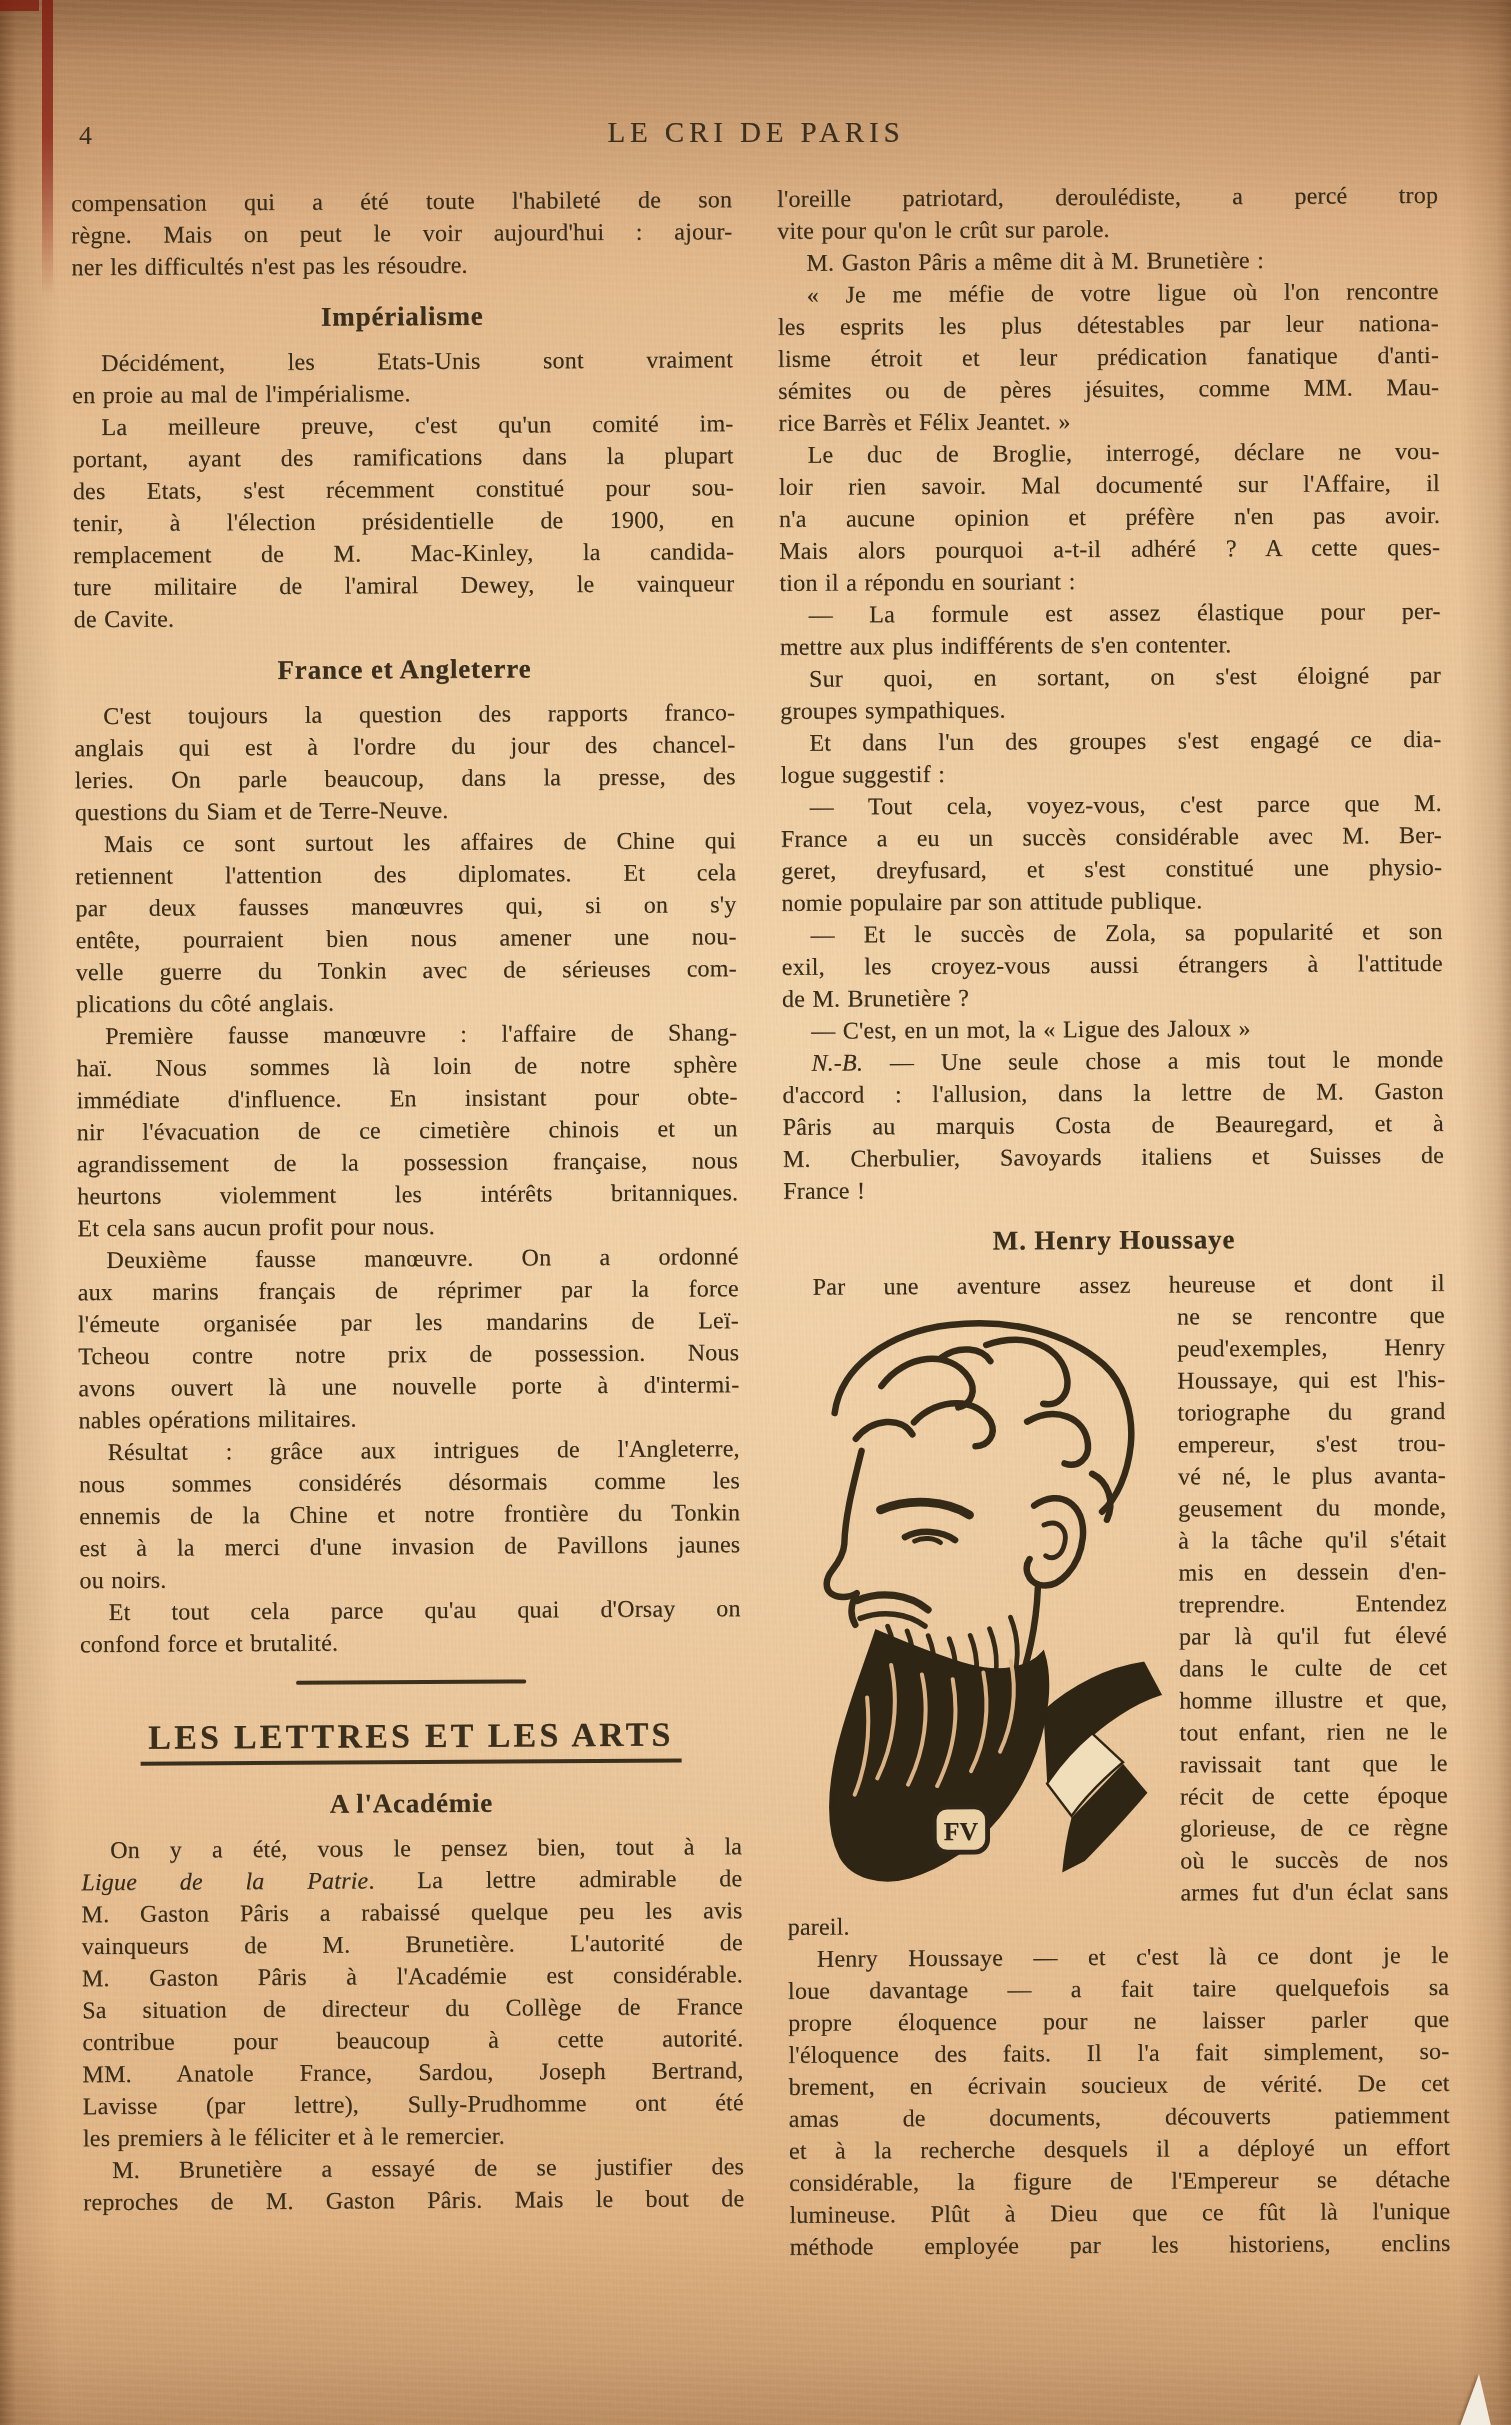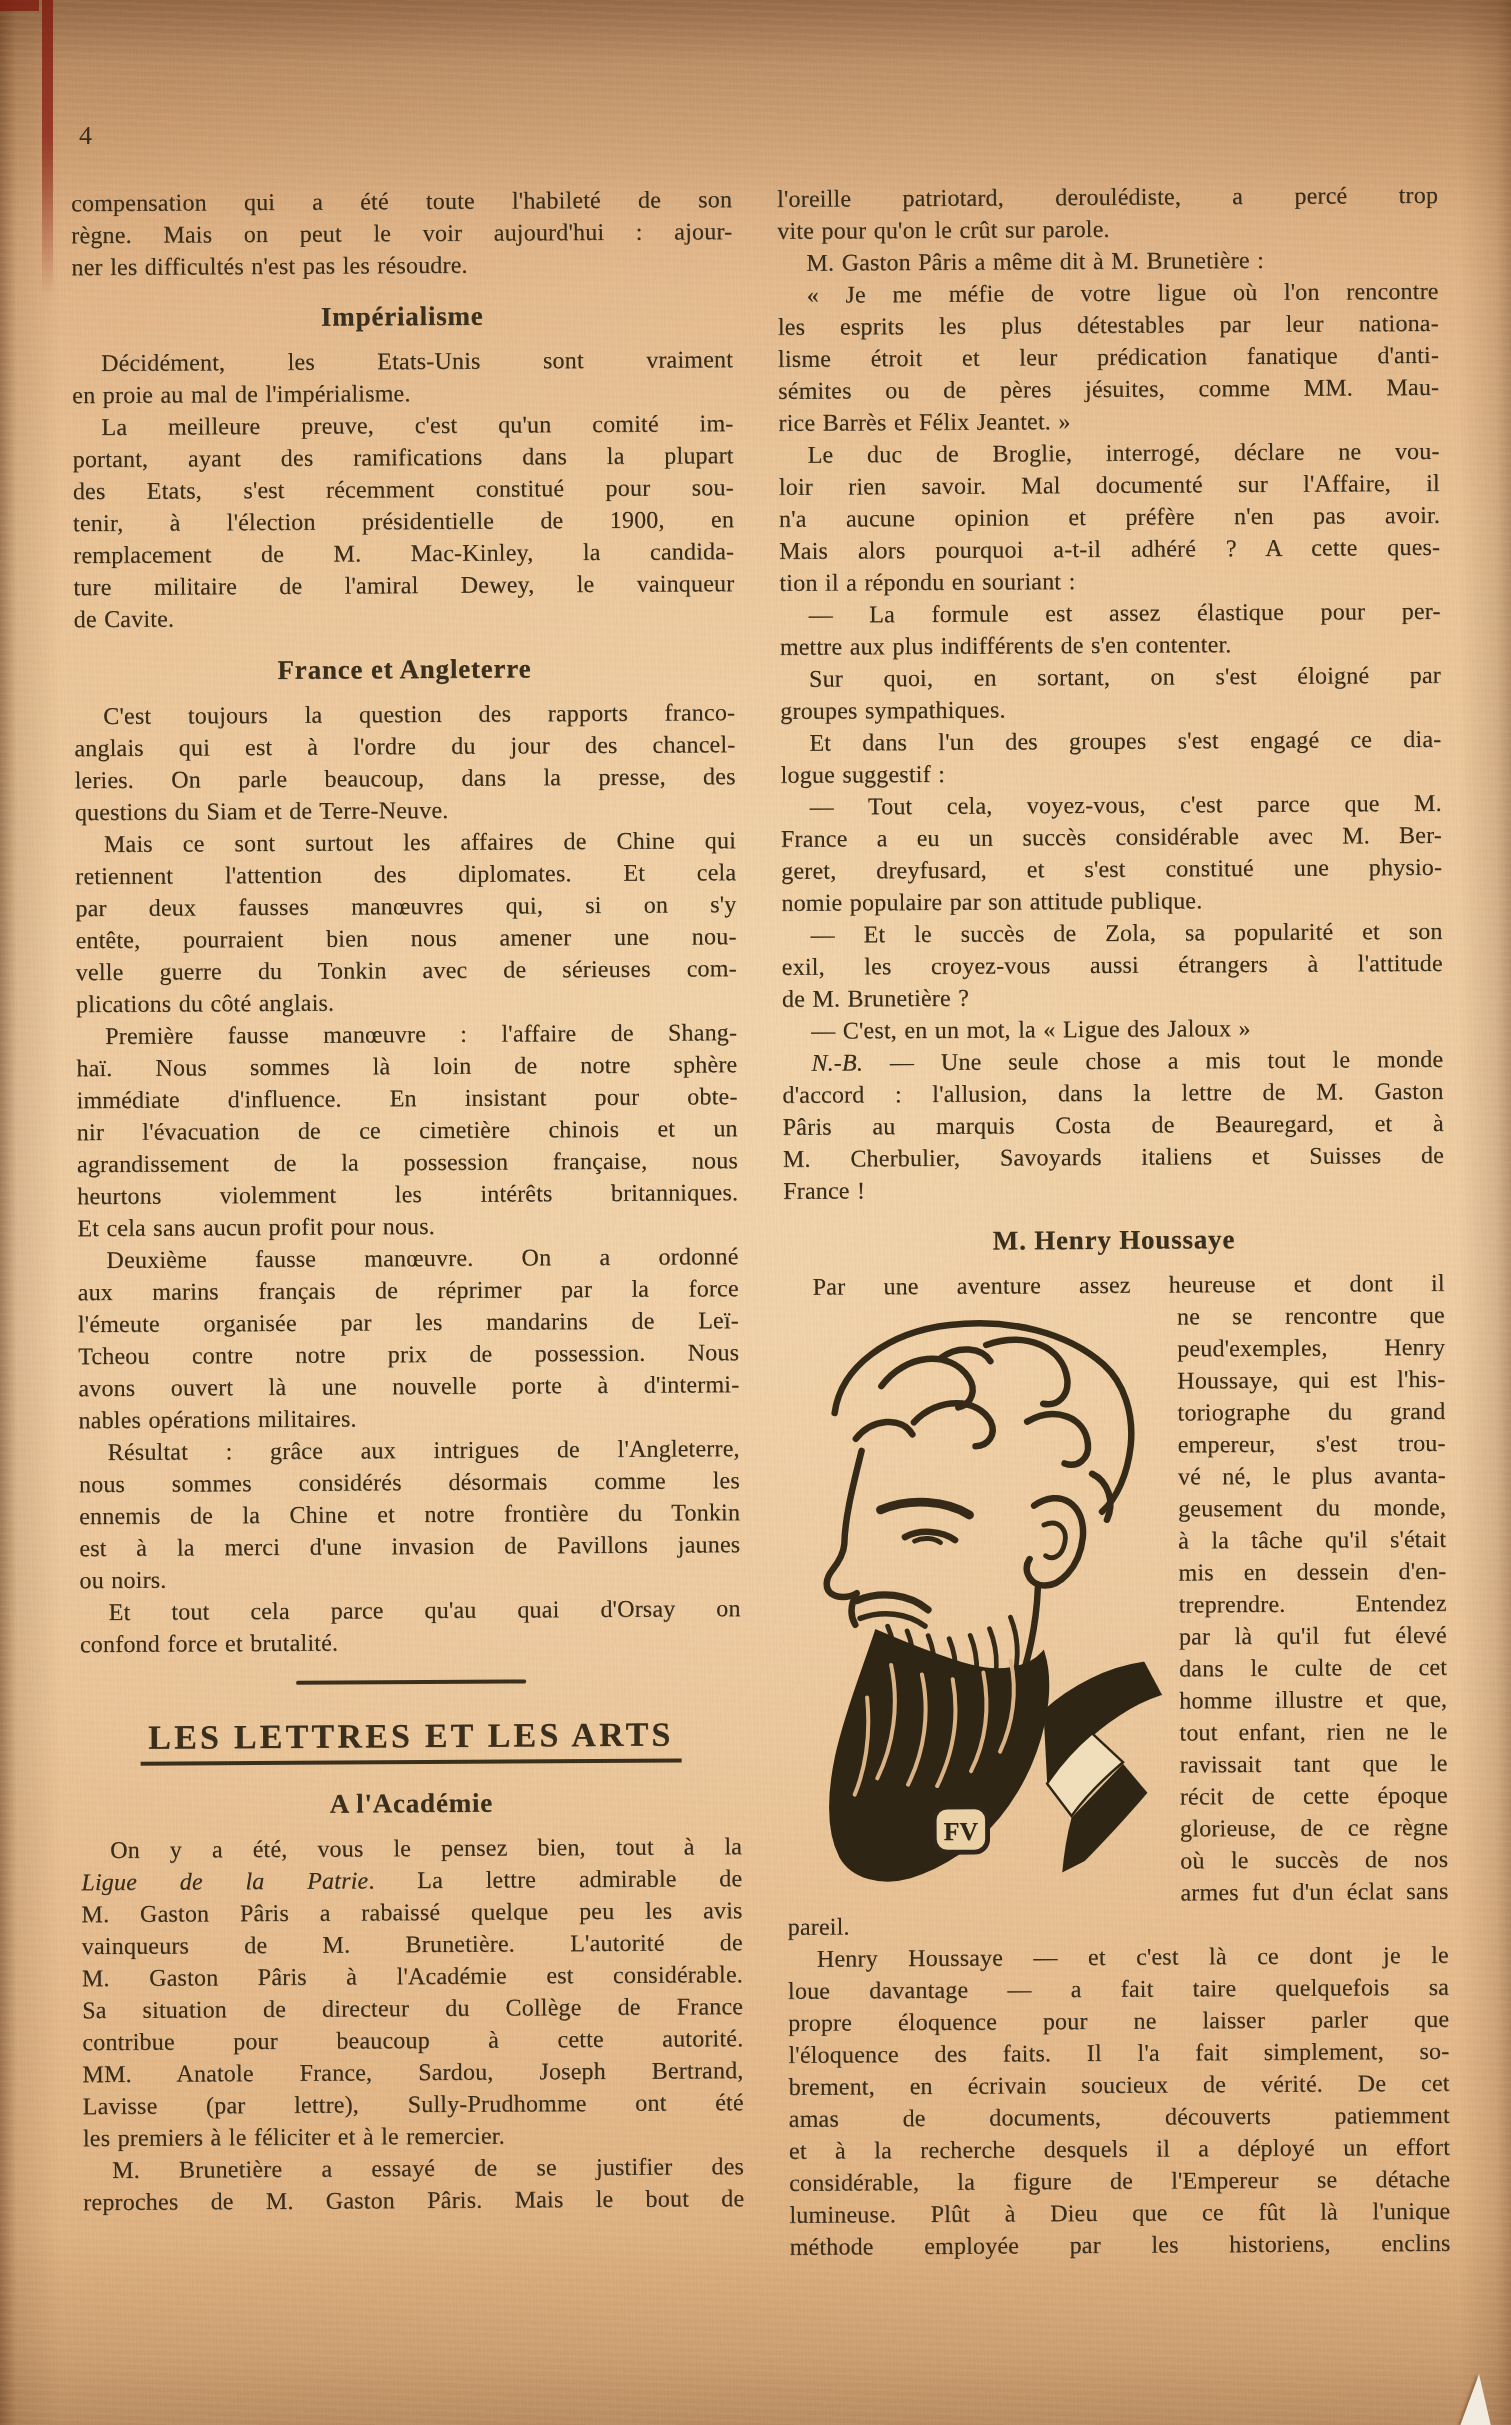--- a/index.html
+++ b/index.html
@@ -59,20 +59,21 @@
   .figure { float:left; width:380px; height:579px; margin:6.5px 13px 0 0; }
   .figure svg { width:100%; height:100%; }
 </style>
 </head>
 <body>
 
 <div class="page">
   <div class="red-corner"></div>
   <div class="red-edge"></div>
   <div class="pageno">4</div>
+  <div class="masthead">LE CRI DE PARIS</div>
   <div class="columns">
     <div class="column" id="left-column">
         <div class="para">
           <div class="line">compensation qui a été toute l'habileté de son</div>
           <div class="line">règne. Mais on peut le voir aujourd'hui : ajour-</div>
           <div class="line last">ner les difficultés n'est pas les résoudre.</div>
         </div>
         <div class="heading">Impérialisme</div>
         <div class="para indent">
           <div class="line">Décidément, les Etats-Unis sont vraiment</div>

